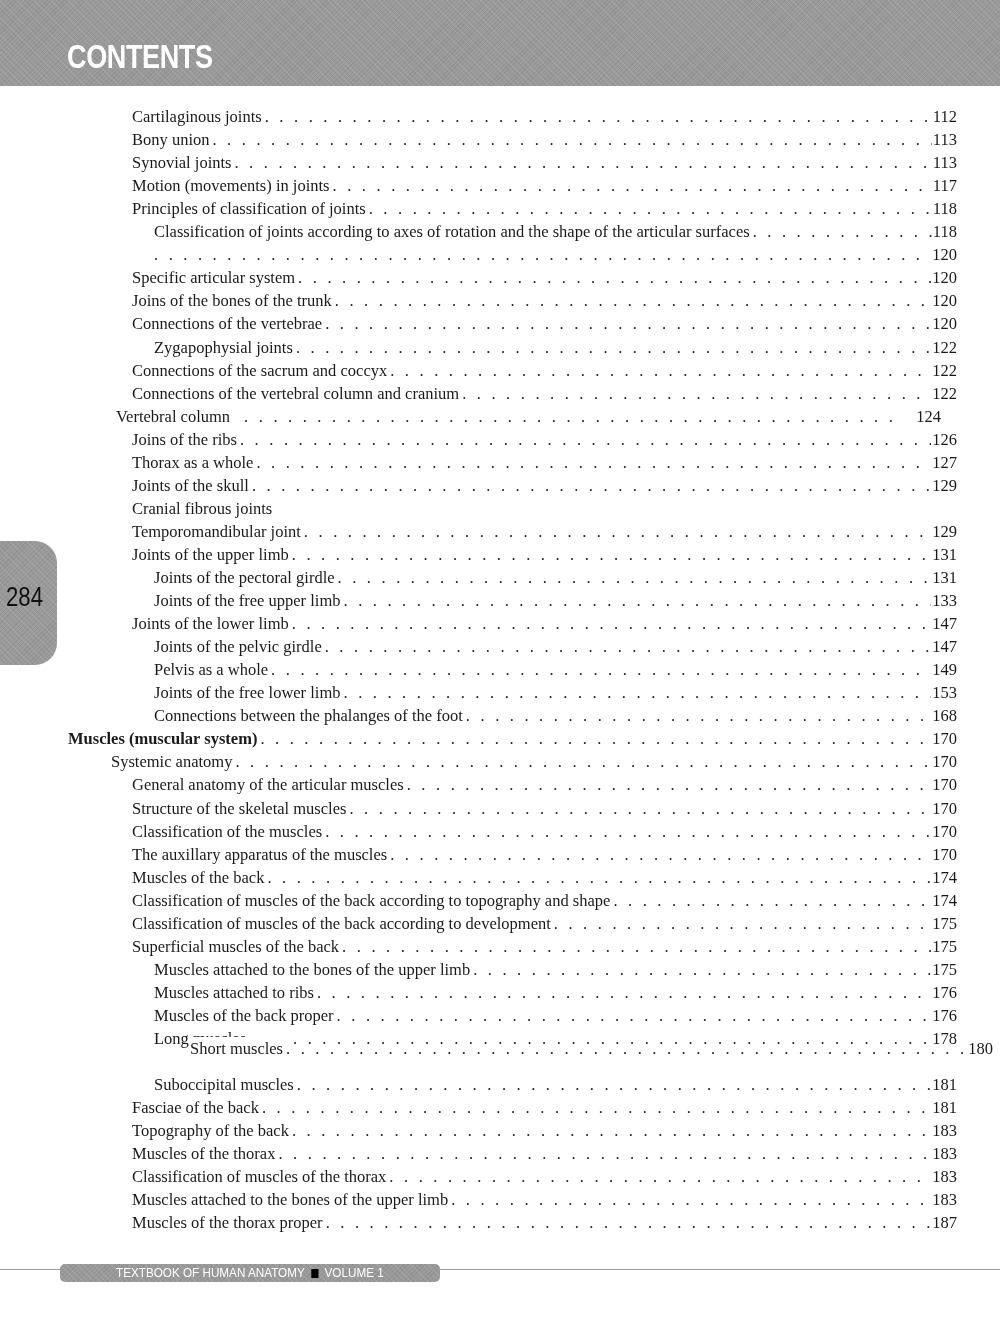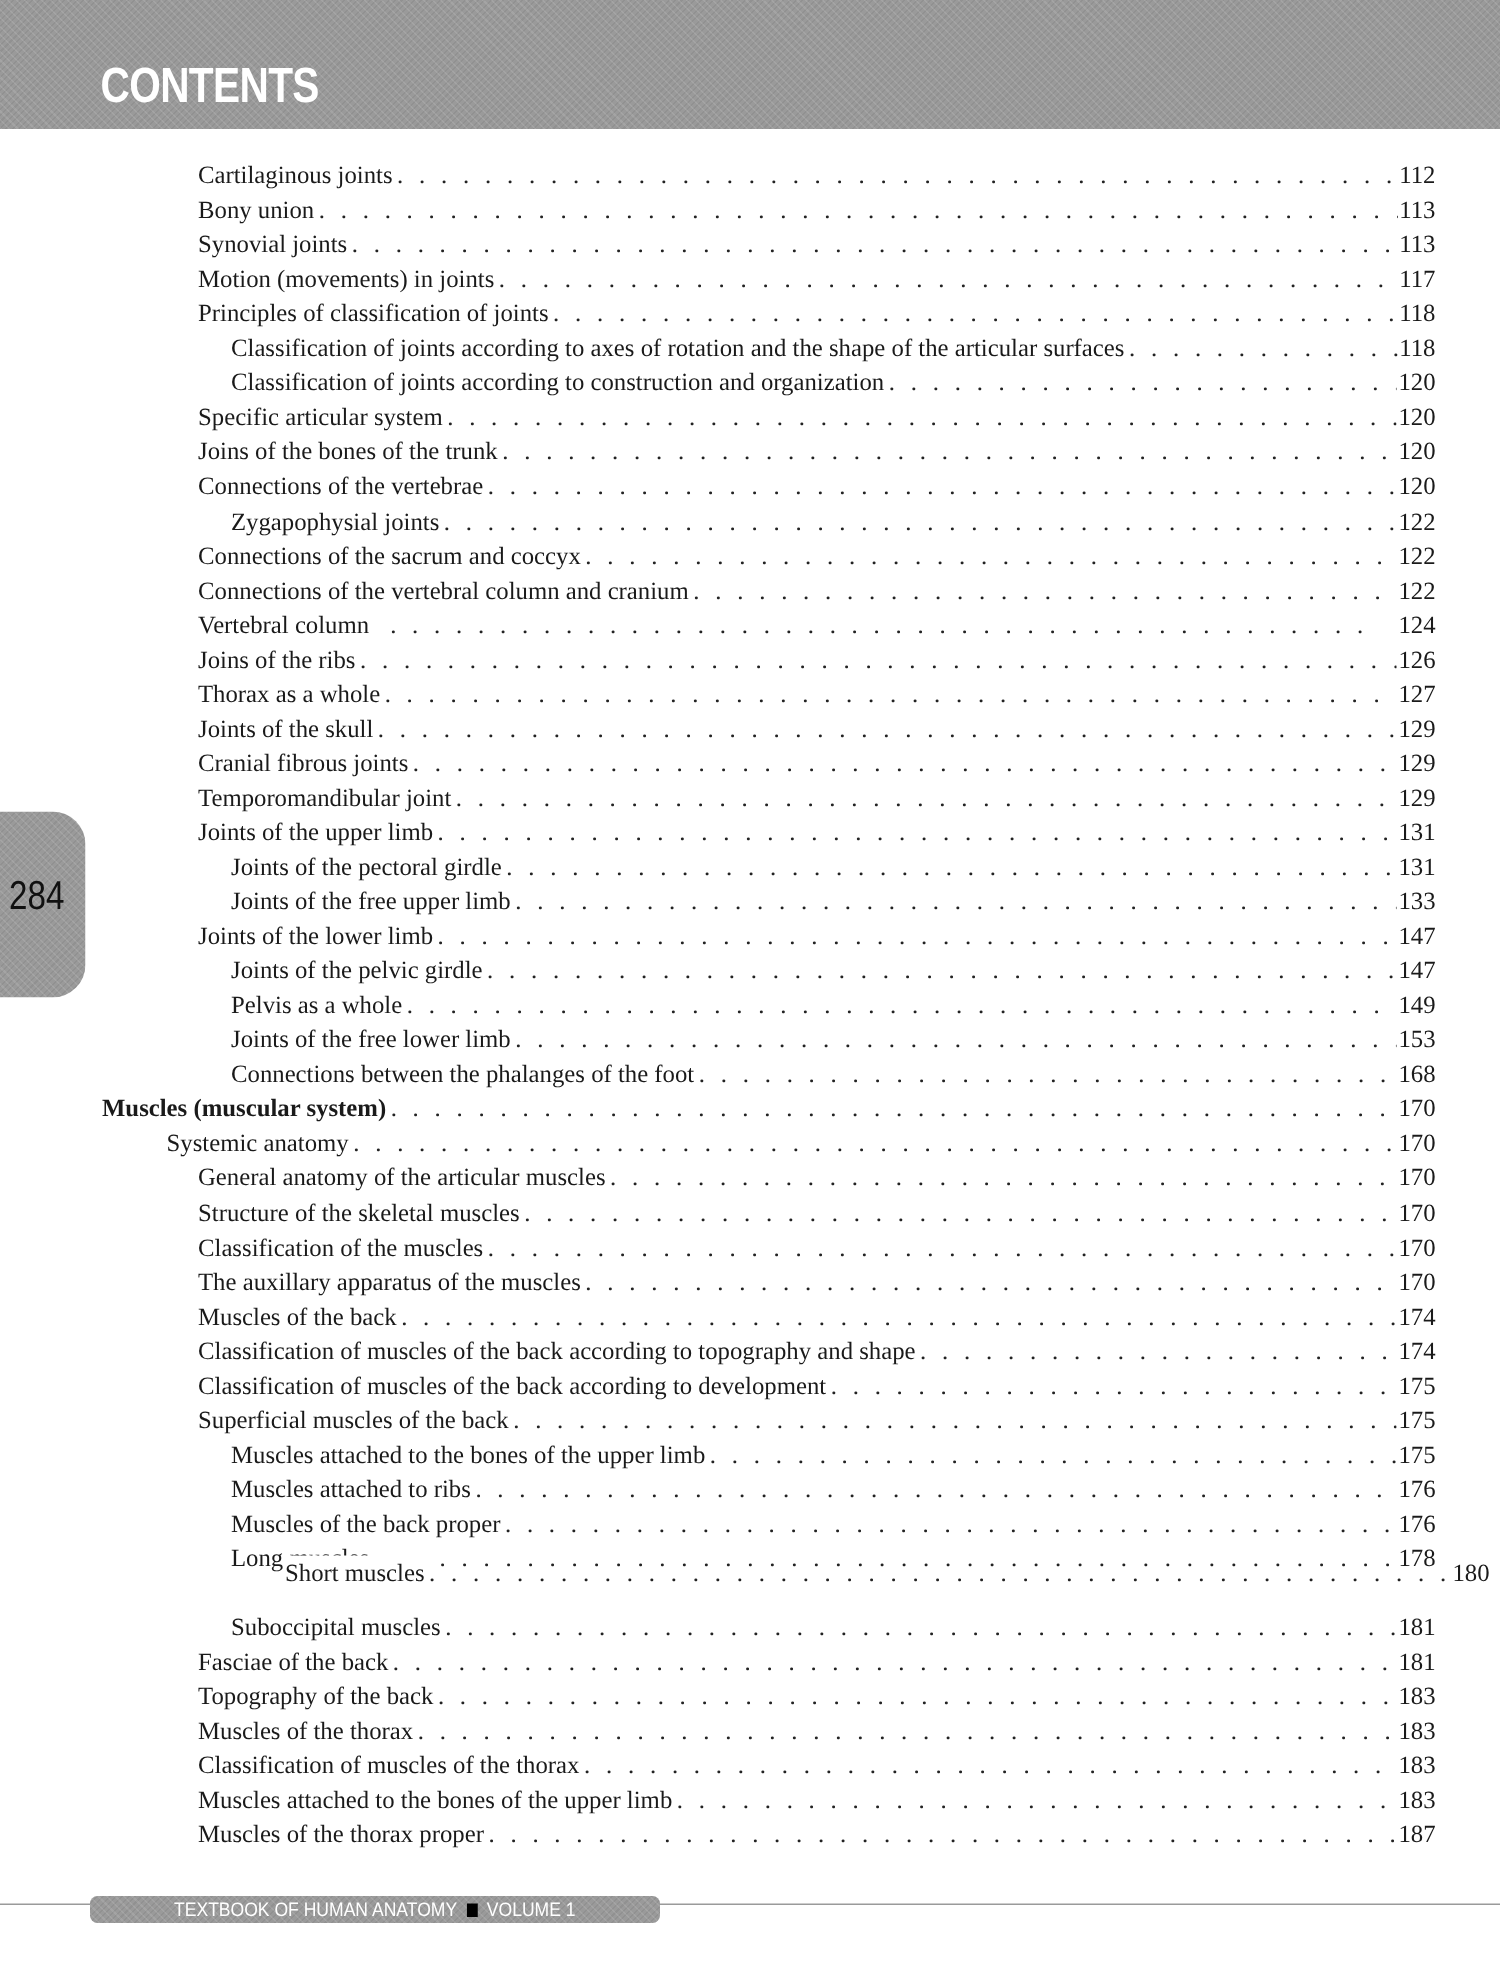--- a/index.html
+++ b/index.html
@@ -171,21 +171,20 @@
       <span class="label">Principles of classification of joints</span>
       <span class="leader"></span>
       <span class="page">118</span>
     </div>
     <div class="toc-entry" style="left: 154px; width: 803px; top: 115.25px;">
       <span class="label">Classification of joints according to axes of rotation and the shape of the articular surfaces</span>
       <span class="leader"></span>
       <span class="page">118</span>
     </div>
     <div class="toc-entry" style="left: 154px; width: 803px; top: 138.3px;">
-      <span class="label">Classification of joints according to construction and organization</span>
       <span class="leader"></span>
       <span class="page">120</span>
     </div>
     <div class="toc-entry" style="left: 132px; width: 825px; top: 161.35px;">
       <span class="label">Specific articular system</span>
       <span class="leader"></span>
       <span class="page">120</span>
     </div>
     <div class="toc-entry" style="left: 132px; width: 825px; top: 184.4px;">
       <span class="label">Joins of the bones of the trunk</span>
@@ -205,41 +204,41 @@
     <div class="toc-entry" style="left: 132px; width: 825px; top: 253.55px;">
       <span class="label">Connections of the sacrum and coccyx</span>
       <span class="leader"></span>
       <span class="page">122</span>
     </div>
     <div class="toc-entry" style="left: 132px; width: 825px; top: 276.6px;">
       <span class="label">Connections of the vertebral column and cranium</span>
       <span class="leader"></span>
       <span class="page">122</span>
     </div>
-    <div class="toc-entry" style="left: 132px; width: 825px; top: 299.65px; gap: 11px;">
+    <div class="toc-entry" style="left: 116px; width: 825px; top: 299.65px; gap: 11px;">
       <span class="label">Vertebral column</span>
       <span class="leader"></span>
       <span class="page">124</span>
     </div>
     <div class="toc-entry" style="left: 132px; width: 825px; top: 322.7px;">
       <span class="label">Joins of the ribs</span>
       <span class="leader"></span>
       <span class="page">126</span>
     </div>
     <div class="toc-entry" style="left: 132px; width: 825px; top: 345.75px;">
       <span class="label">Thorax as a whole</span>
       <span class="leader"></span>
       <span class="page">127</span>
     </div>
     <div class="toc-entry" style="left: 132px; width: 825px; top: 368.8px;">
       <span class="label">Joints of the skull</span>
       <span class="leader"></span>
       <span class="page">129</span>
     </div>
-    <div class="toc-entry" style="left: 132px; width: 825px; top: 391.85px;">
+    <div class="toc-entry" style="left: 132px; width: 825px; top: 391.85px; flex-direction: column;">
       <span class="label">Cranial fibrous joints</span>
       <span class="leader"></span>
       <span class="page">129</span>
     </div>
     <div class="toc-entry" style="left: 132px; width: 825px; top: 414.9px;">
       <span class="label">Temporomandibular joint</span>
       <span class="leader"></span>
       <span class="page">129</span>
     </div>
     <div class="toc-entry" style="left: 132px; width: 825px; top: 437.95px;">

